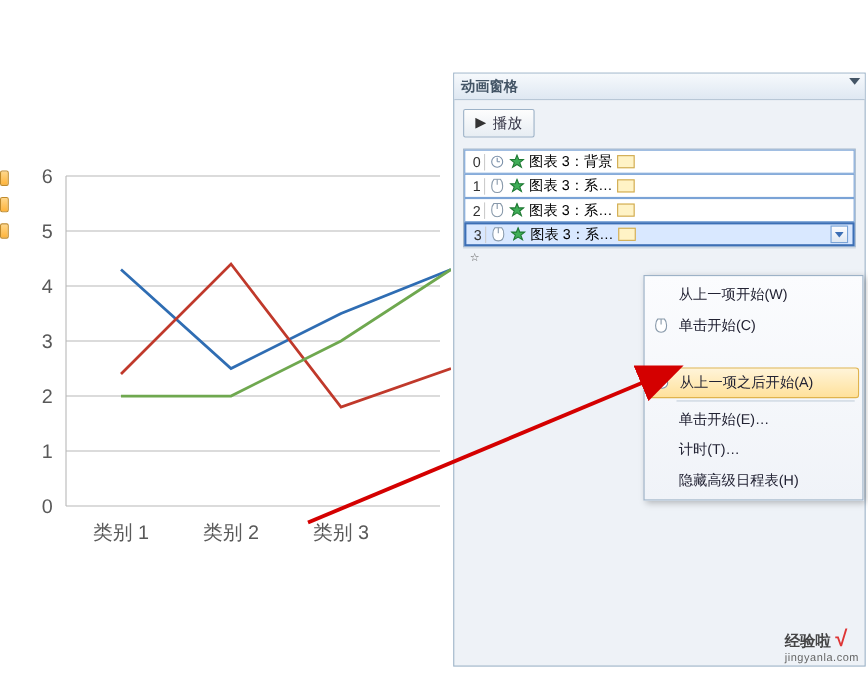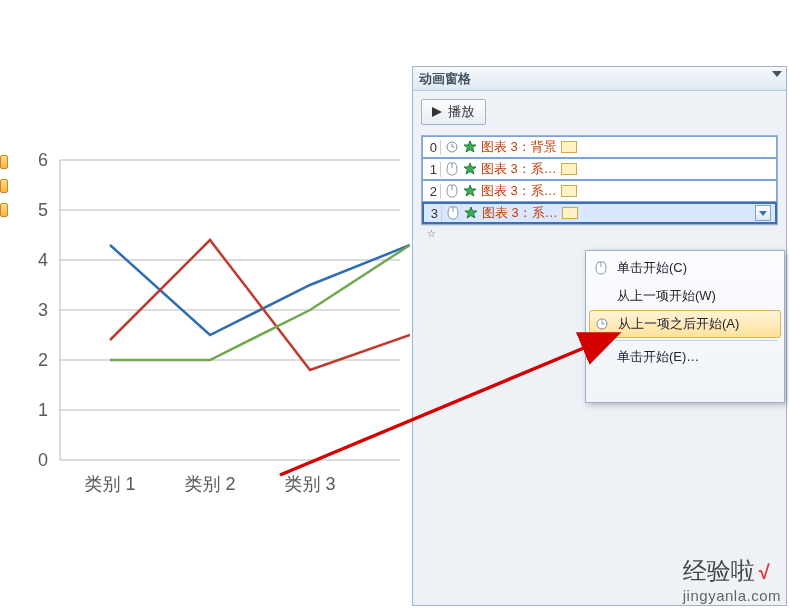--- a/index.html
+++ b/index.html
@@ -102,21 +102,21 @@
       border: 2px solid #3c6fb5;
     }
     .anim-row .idx {
       width: 14px;
       text-align: right;
       color: #333;
       border-right: 1px solid #ccc;
       padding-right: 3px;
     }
     .anim-row .ticon { width: 14px; height: 14px; display:flex; align-items:center; justify-content:center; }
-    .anim-row .label { flex: 0 0 auto; color: #c2410c; }
+    .anim-row .label { flex: 0 0 auto; color: #000000; }
     .anim-row .bar {
       width: 16px; height: 12px;
       background: #fff3c6;
       border: 1px solid #cfa94e;
     }
     .anim-row .dd {
       margin-left: auto;
       width: 16px; height: 16px;
       background: linear-gradient(#fdfdff,#dfe8f2);
       border: 1px solid #7aa3d6;
@@ -151,43 +151,44 @@
     }
     .ctx-item .micon {
       position: absolute; left: 4px; top: 50%; transform: translateY(-50%);
       width: 16px; height: 16px;
       display:flex; align-items:center; justify-content:center;
     }
     .ctx-item.hover {
       background: linear-gradient(#fff4d9,#ffe19b);
       border: 1px solid #e0b34d;
       border-radius: 3px;
+      margin-top: 24px;
     }
     .ctx-sep { height: 1px; background: #c4cfdb; margin: 2px 4px 2px 26px; }
     
     .arrow {
       position: absolute;
       left: 260px;
       top: 310px;
       pointer-events: none;
     }
     .watermark {
       position: absolute;
       right: 8px;
       bottom: 8px;
       font-size: 14px;
       color: #333;
       display: flex;
       align-items: center;
       gap: 4px;
       opacity: .9;
     }
-    .watermark .big { font-size: 24px; font-weight: normal; }
+    .watermark .big { font-size: 14px; font-weight: bold; }
     .watermark .check { color: #d22; font-size: 20px; font-weight: bold; }
-    .watermark .url { font-size: 15px; color: #555; letter-spacing: .5px; }
+    .watermark .url { font-size: 10px; color: #555; letter-spacing: .5px; }
     .mouse-icon svg, .clock-icon svg, .star-icon svg { display:block; }
   </style>
 </head>
 <body>
 
 <div class="side-handles">
   <div class="side-handle"></div>
   <div class="side-handle"></div>
   <div class="side-handle"></div>
 </div>
@@ -310,49 +311,54 @@
             </svg>
           </span>
         </div>
       </div>
     <div class="collapse-handle">☆</div>
   </div>
 </div>
 
 <div class="ctx-menu" id="ctx-menu">
     <div class="ctx-item">
+      <span class="micon"></span>
+      <span>从上一项开始(W)</span>
+    </div>
+    <div class="ctx-item">
       <span class="micon">
         <svg width="12" height="14" viewBox="0 0 12 14">
           <path d="M3 1 Q1 3 1 7 Q1 13 6 13 Q11 13 11 7 Q11 3 9 1 Z" fill="#fff" stroke="#8899aa"></path>
           <line x1="6" y1="1" x2="6" y2="6" stroke="#8899aa"></line>
         </svg>
       </span>
       <span>单击开始(C)</span>
-    </div>
-    <div class="ctx-item">
-      <span class="micon"></span>
-      <span>从上一项开始(W)</span>
     </div>
     <div class="ctx-item hover">
       <span class="micon">
         <svg width="12" height="12" viewBox="0 0 12 12">
           <circle cx="6" cy="6" r="5" fill="#fff" stroke="#7a8fa8"></circle>
           <line x1="6" y1="6" x2="6" y2="2.5" stroke="#7a8fa8"></line>
           <line x1="6" y1="6" x2="8.5" y2="6" stroke="#7a8fa8"></line>
         </svg>
       </span>
       <span>从上一项之后开始(A)</span>
     </div>
     <div class="ctx-sep"></div>
     <div class="ctx-item">
       <span class="micon"></span>
       <span>单击开始(E)…</span>
     </div>
     <div class="ctx-item">
       <span class="micon"></span>
+      <span>计时(T)…</span>
+    </div>
+    <div class="ctx-item">
+      <span class="micon"></span>
+      <span>隐藏高级日程表(H)</span>
     </div>
   </div>
 
 <svg class="arrow" width="400" height="200">
   <defs>
     <marker id="ah" markerWidth="12" markerHeight="10" refX="10" refY="5" orient="auto">
       <polygon points="0,0 12,5 0,10" fill="#d40000"></polygon>
     </marker>
   </defs>
   <line x1="20" y1="165" x2="355" y2="25" stroke="#d40000" stroke-width="3.5" marker-end="url(#ah)"></line>

